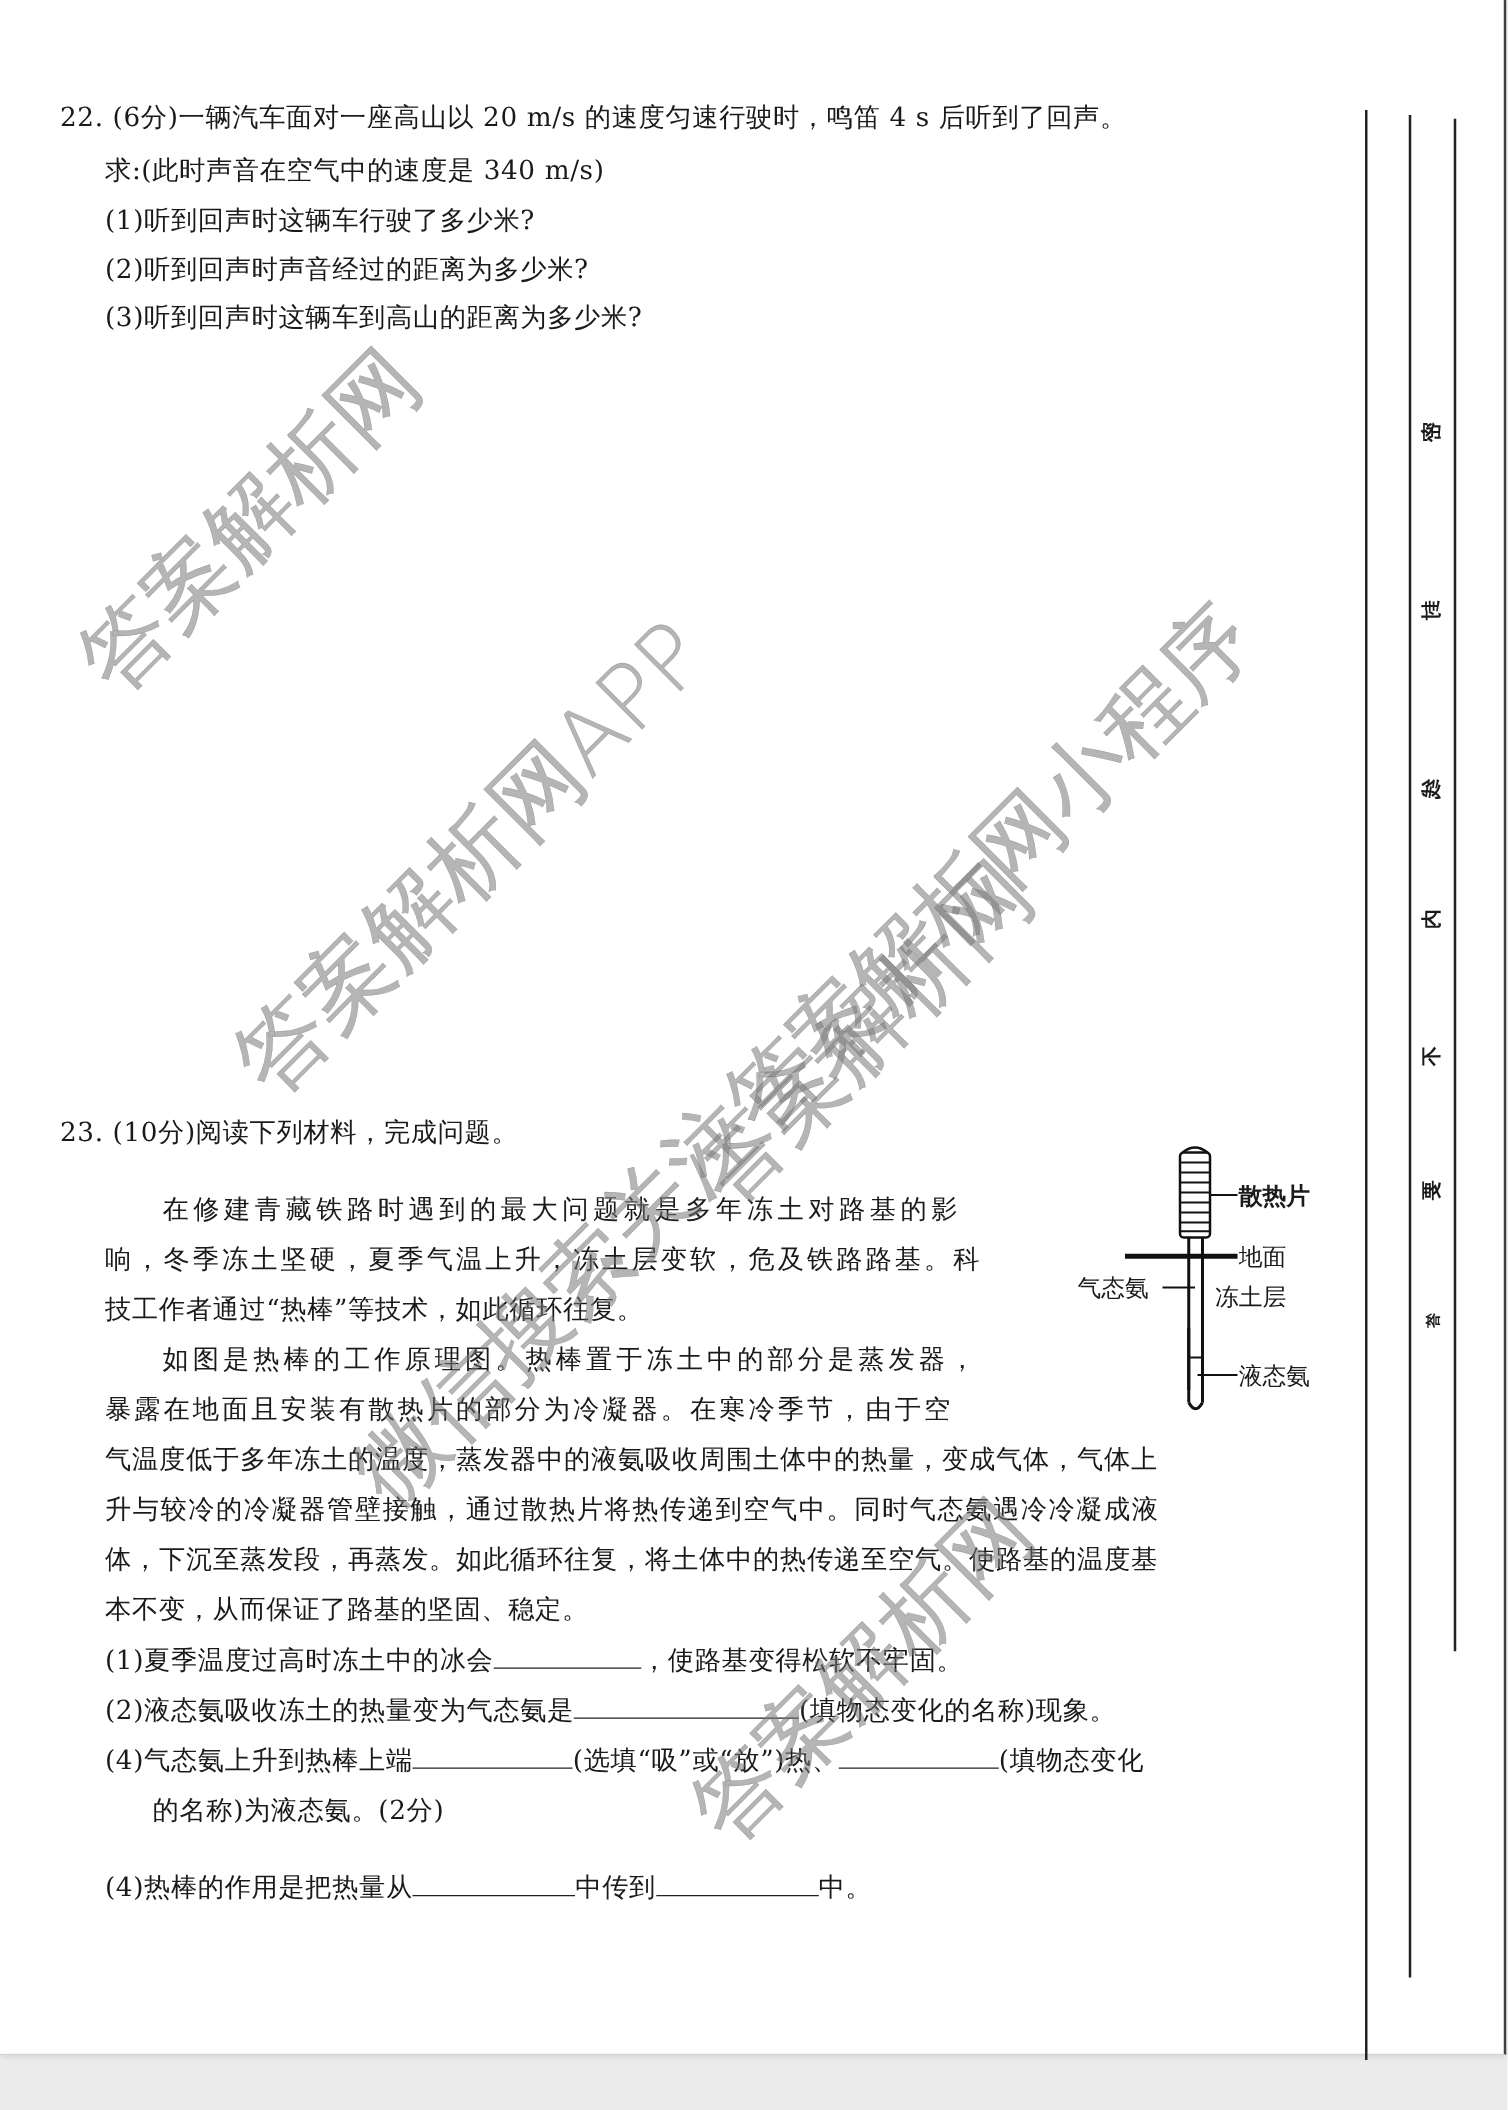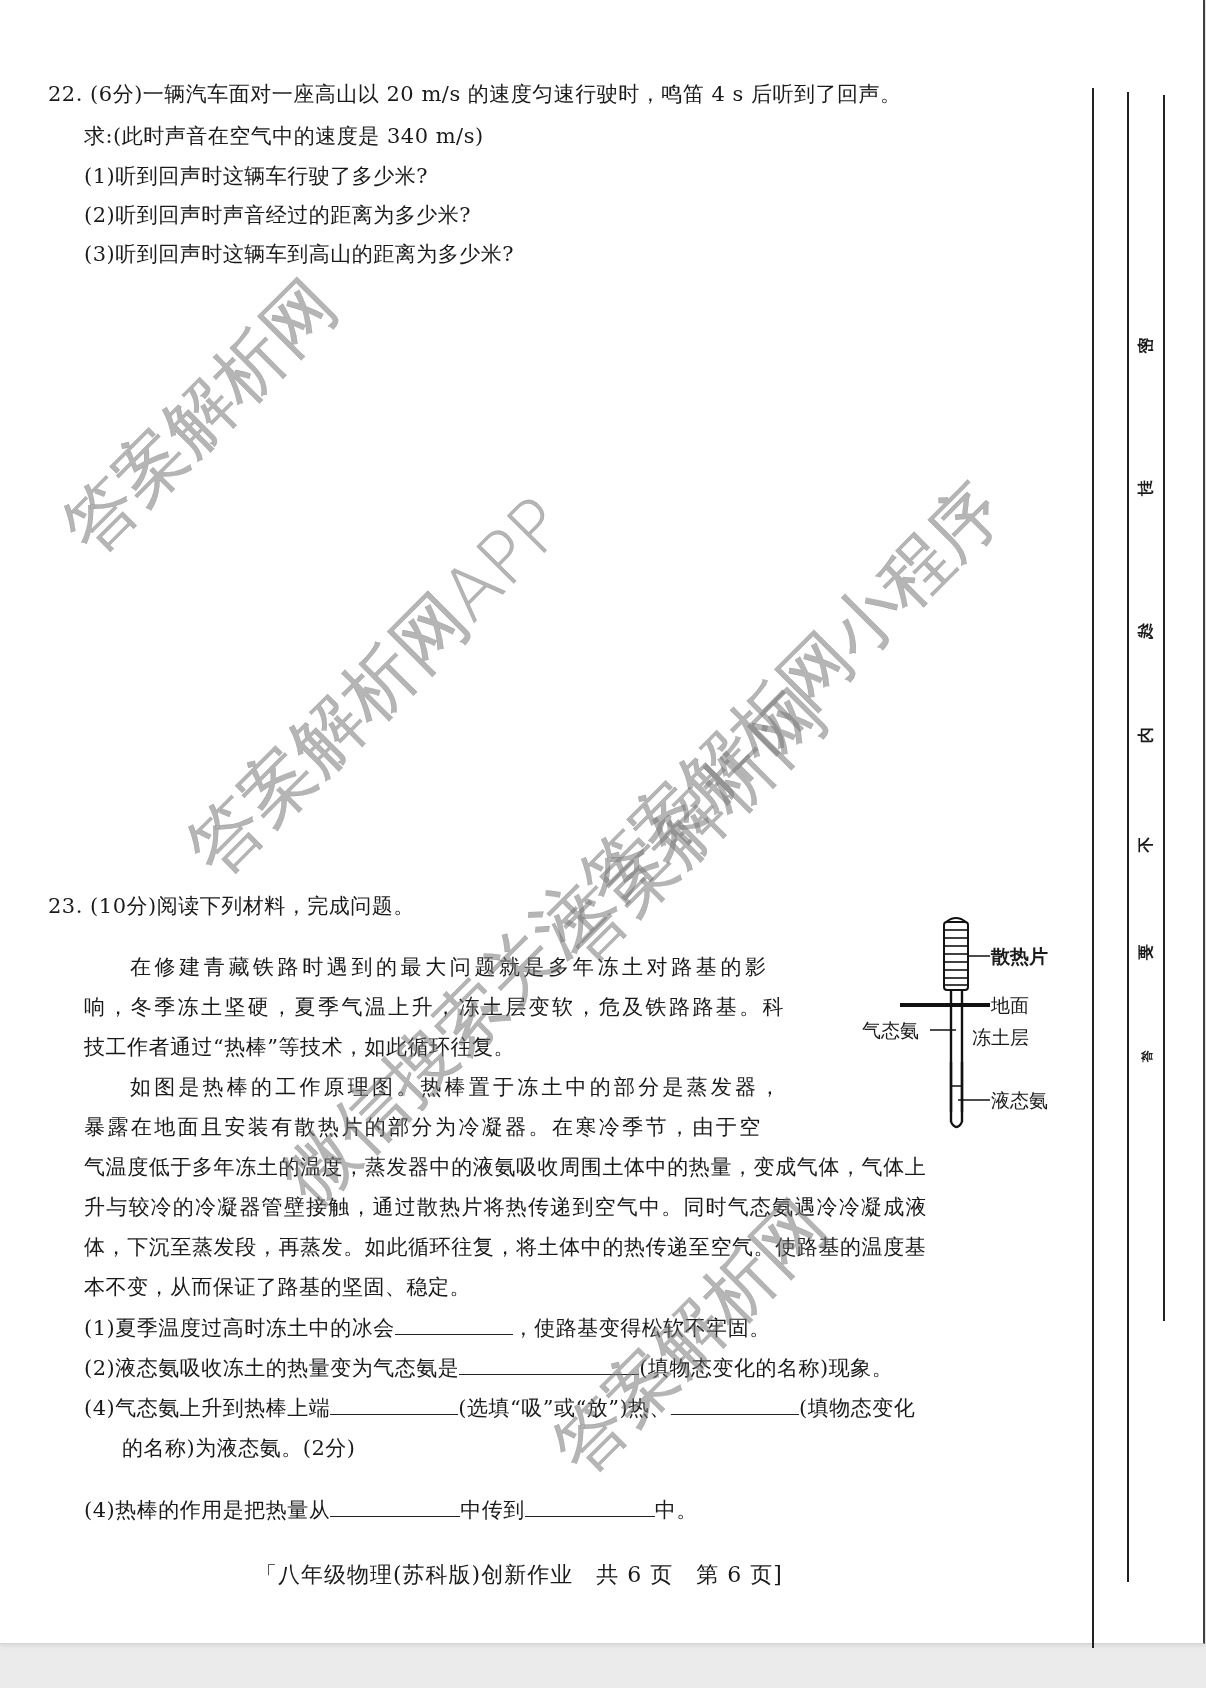--- a/index.html
+++ b/index.html
@@ -116,21 +116,20 @@
         <line x1="98" y1="38" x2="130" y2="38" stroke="#111" stroke-width="1.5"></line>
       </svg>
       <div class="diag-label" style="left:131px; top:32px;font-weight:bold;">散热片</div>
       <div class="diag-label" style="left:131px; top:81px;">地面</div>
       <div class="diag-label" style="left:2px; top:106px;">气态氨</div>
       <div class="diag-label" style="left:112px; top:113px;">冻土层</div>
       <div class="diag-label" style="left:131px; top:176px;">液态氨</div>
     </div>
   </div>
 
-  <div class="footer">「八年级物理(苏科版)创新作业　共 6 页　第 6 页]</div>
 
   <div class="bind-line" style="left:1092px; top:88px; height:1560px;"></div>
   <div class="bind-line" style="left:1127px; top:92px; height:1490px;"></div>
   <div class="bind-line" style="left:1163px; top:95px; height:1226px;"></div>
 
   <div>
     <div class="bind-char" style="left:1138px; top:335px;">密</div>
     <div class="bind-char" style="left:1138px; top:478px;">封</div>
     <div class="bind-char" style="left:1138px; top:621px;">线</div>
     <div class="bind-char" style="left:1138px; top:725px;">内</div>

